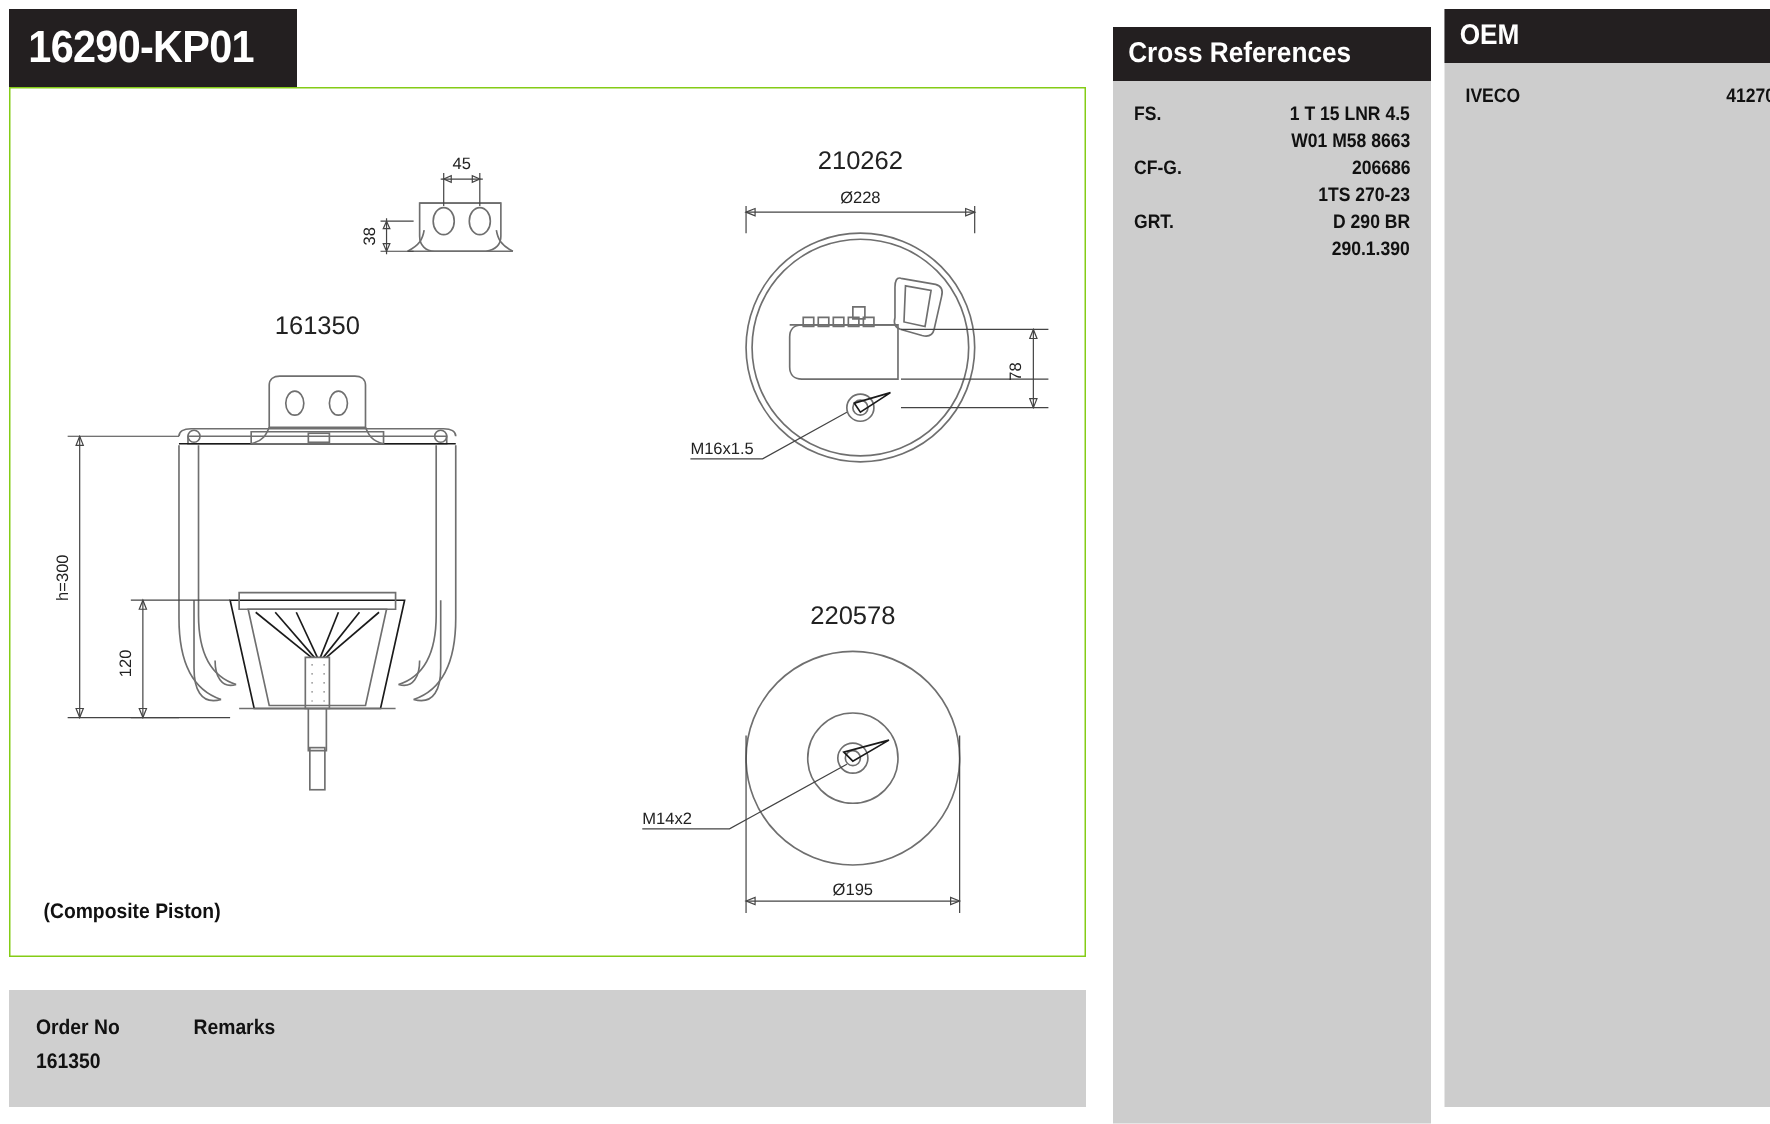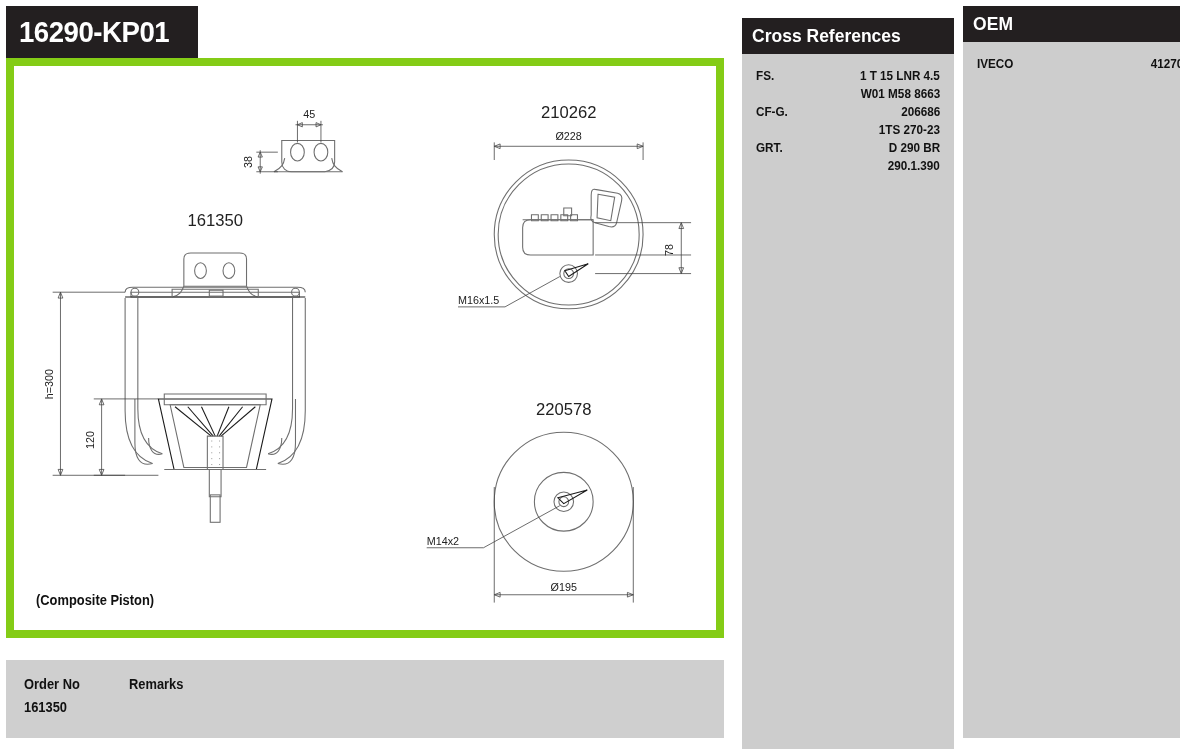--- a/index.html
+++ b/index.html
@@ -8,21 +8,21 @@
 
   
   .title-banner{position:absolute;left:6px;top:6px;width:192px;height:52px;
       background:#231f20;display:flex;align-items:center;}
   .title-text{color:#fff;font-size:30px;font-weight:bold;letter-spacing:-0.5px;
       padding-left:14px;transform:scaleX(0.92);transform-origin:left center;
       font-family:"Liberation Sans",sans-serif;}
 
   
   .drawing-frame{position:absolute;left:6px;top:58px;width:718px;height:580px;
-      border:8px solid #84cc16;background:#fff;box-sizing:border-box;}
+      border:1px solid #84cc16;background:#fff;box-sizing:border-box;}
   .drawing-canvas{position:absolute;left:0;top:0;width:100%;height:100%;}
   .composite-note{position:absolute;left:22px;bottom:22px;font-size:14px;
       font-weight:bold;color:#111;transform:scaleX(0.92);transform-origin:left center;}
 
   
   .order-bar{position:absolute;left:6px;top:660px;width:718px;height:78px;
       background:#cfcfcf;box-sizing:border-box;}
   .order-grid{position:absolute;left:18px;top:16px;display:flex;align-items:center;}
   .order-col{margin-right:0;}
   .order-col.c1{width:105px;}

